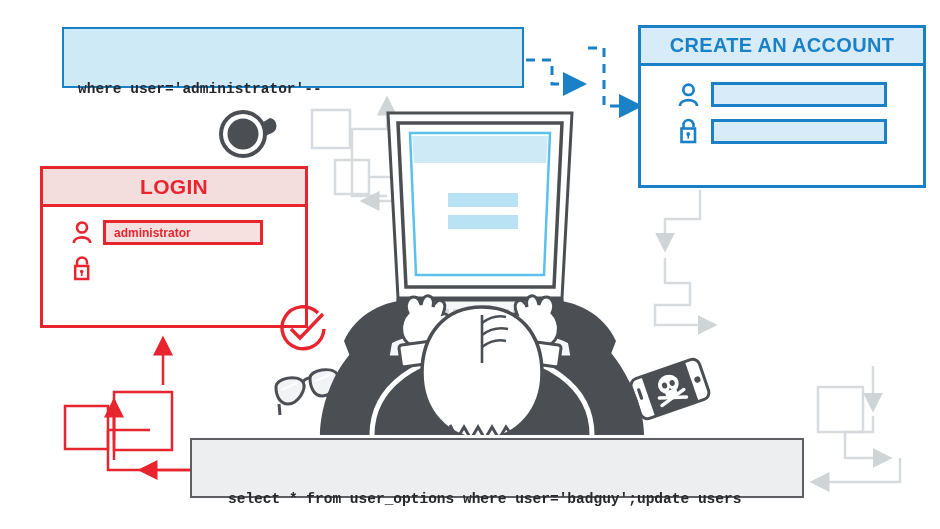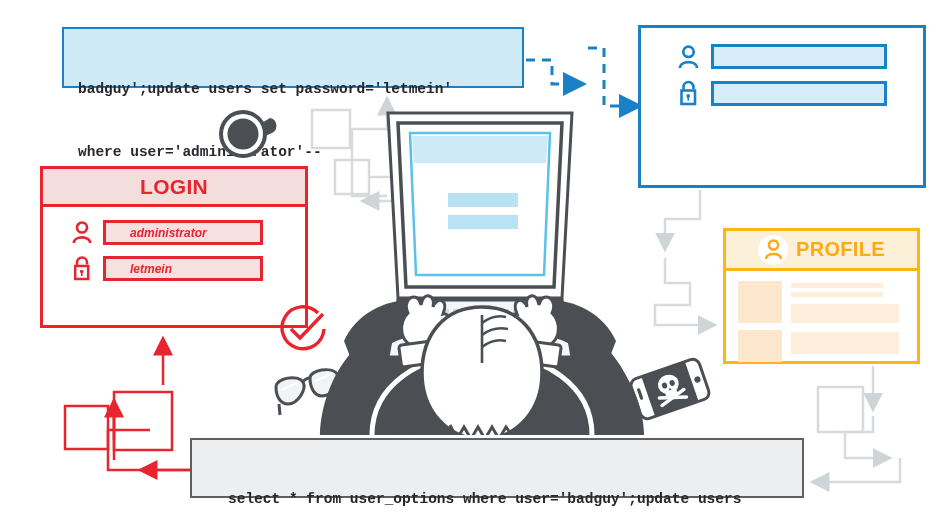--- a/index.html
+++ b/index.html
@@ -35,24 +35,23 @@
   #login-panel .phead{
     height:38px;background:#f3dddd;border-bottom:3px solid #e8242e;
     color:#e8242e;font-size:21px;
   }
   #login-panel .pbody{padding:13px 0 0 22px;}
   .field-row{display:flex;align-items:center;margin-bottom:11px;}
   .field-row .ficon{width:34px;display:flex;justify-content:center;align-items:center;}
   #login-panel .fbox{
     width:160px;height:25px;box-sizing:border-box;
     border:3px solid #e8242e;background:#f6e0e0;
-    display:flex;align-items:center;padding-left:24px;
+    display:flex;align-items:center;padding-left:8px;
     color:#e8242e;font-size:12px;font-weight:bold;
     margin-left:4px;
-    font-style:italic;
   }
 
   
   #account-panel{
     left:638px;top:25px;width:288px;height:163px;
     border:3px solid #1b81c6;
   }
   #account-panel .phead{
     height:38px;background:#d7ecf8;border-bottom:3px solid #1b81c6;
     color:#1b81c6;font-size:20px;
@@ -154,21 +153,20 @@
       <rect x="65" y="406" width="43" height="43"></rect>
       <path d="M114,400 L114,460"></path>
       <path d="M108,430 L150,430"></path>
       <path d="M108,430 L108,470 L190,470"></path>
       <path d="M190,470 L150,470" marker-end="url(#ra)"></path>
       <path d="M114,440 L114,410" marker-end="url(#ra)"></path>
     </g>
   </svg>
 
   <div class="code" id="code-top">
-    <div>badguy';update users set password='letmein'</div>
     <div>where user='administrator'--</div>
   </div>
 
   <div class="code" id="code-bottom">
     <div>select * from user_options where user='badguy';update users</div>
     
   </div>
 
   <div class="panel" id="login-panel">
     <div class="phead">LOGIN</div>
@@ -186,34 +184,34 @@
 
       <div class="field-row">
         <span class="ficon">
           <svg width="20" height="25" viewBox="0 0 20 25">
             <path d="M5,10 L5,6.5 A5,5 0 0 1 15,6.5 L15,8.5" fill="none" stroke="#e8242e" stroke-width="2.5"></path>
             <rect x="3.2" y="10" width="13" height="13" fill="none" stroke="#e8242e" stroke-width="2.5"></rect>
             <circle cx="9.7" cy="15.5" r="1.8" fill="#e8242e"></circle>
             <rect x="8.9" y="15.5" width="1.7" height="4.5" fill="#e8242e"></rect>
           </svg>
         </span>
-        <div class="fbox">letmein</div>
       </div>
 
     </div>
   </div>
 
   <div class="illus" style="left:274px;top:300px;">
     <svg width="58" height="58" viewBox="0 0 58 58">
       <path d="M44,13 A21,21 0 1 0 50,29" fill="none" stroke="#e8242e" stroke-width="3.4"></path>
       <path d="M17,29 L26,38 L49,14" fill="none" stroke="#e8242e" stroke-width="3.4"></path>
     </svg>
   </div>
 
   <div class="panel" id="account-panel">
+    <div class="phead">CREATE AN ACCOUNT</div>
     <div class="pbody">
 
       <div class="field-row">
         <span class="ficon">
           <svg width="21" height="24" viewBox="0 0 21 24">
             <circle cx="10.5" cy="6.8" r="5.2" fill="none" stroke="#1b81c6" stroke-width="2.7"></circle>
             <path d="M2,23 C2,15.2 19,15.2 19,23" fill="none" stroke="#1b81c6" stroke-width="2.7"></path>
           </svg>
         </span>
         <div class="fbox"></div>
@@ -227,47 +225,20 @@
             <circle cx="10.2" cy="16" r="1.9" fill="#1b81c6"></circle>
             <rect x="9.4" y="16" width="1.7" height="4.6" fill="#1b81c6"></rect>
           </svg>
         </span>
         <div class="fbox"></div>
       </div>
 
     </div>
   </div>
 
-  <div class="panel" id="profile-panel">
-    <div class="phead">
-      <span class="avatar-disc">
-        <svg width="19" height="21" viewBox="0 0 19 21">
-          <circle cx="9.5" cy="6" r="4.6" fill="none" stroke="#fcab12" stroke-width="2.5"></circle>
-          <path d="M2,20 C2,13.2 17,13.2 17,20" fill="none" stroke="#fcab12" stroke-width="2.5"></path>
-        </svg>
-      </span>
-      <span>PROFILE</span>
-    </div>
-    <div class="pbody">
-      <div class="pf-row">
-        <div class="pf-thumb"></div>
-        <div class="pf-lines">
-          <div class="pf-line" style="width:92px;height:5px;"></div>
-          <div class="pf-line" style="width:92px;height:5px;"></div>
-          <div class="pf-line" style="width:108px;height:19px;margin-top:3px;"></div>
-        </div>
-      </div>
-      <div class="pf-row">
-        <div class="pf-thumb" style="height:32px;"></div>
-        <div class="pf-lines">
-          <div class="pf-line" style="width:108px;height:22px;"></div>
-        </div>
-      </div>
-    </div>
-  </div>
 
   <div class="illus" style="left:215px;top:108px;">
     <svg width="70" height="60" viewBox="0 0 70 60">
       <path d="M45,16 L55,10 A8,8 0 0 1 57,25 L48,29 z" fill="#4b4f54"></path>
       <circle cx="28" cy="26" r="24" fill="#4b4f54"></circle>
       <circle cx="28" cy="26" r="20" fill="#ffffff"></circle>
       <circle cx="28" cy="26" r="15.5" fill="#4b4f54"></circle>
     </svg>
   </div>
 

